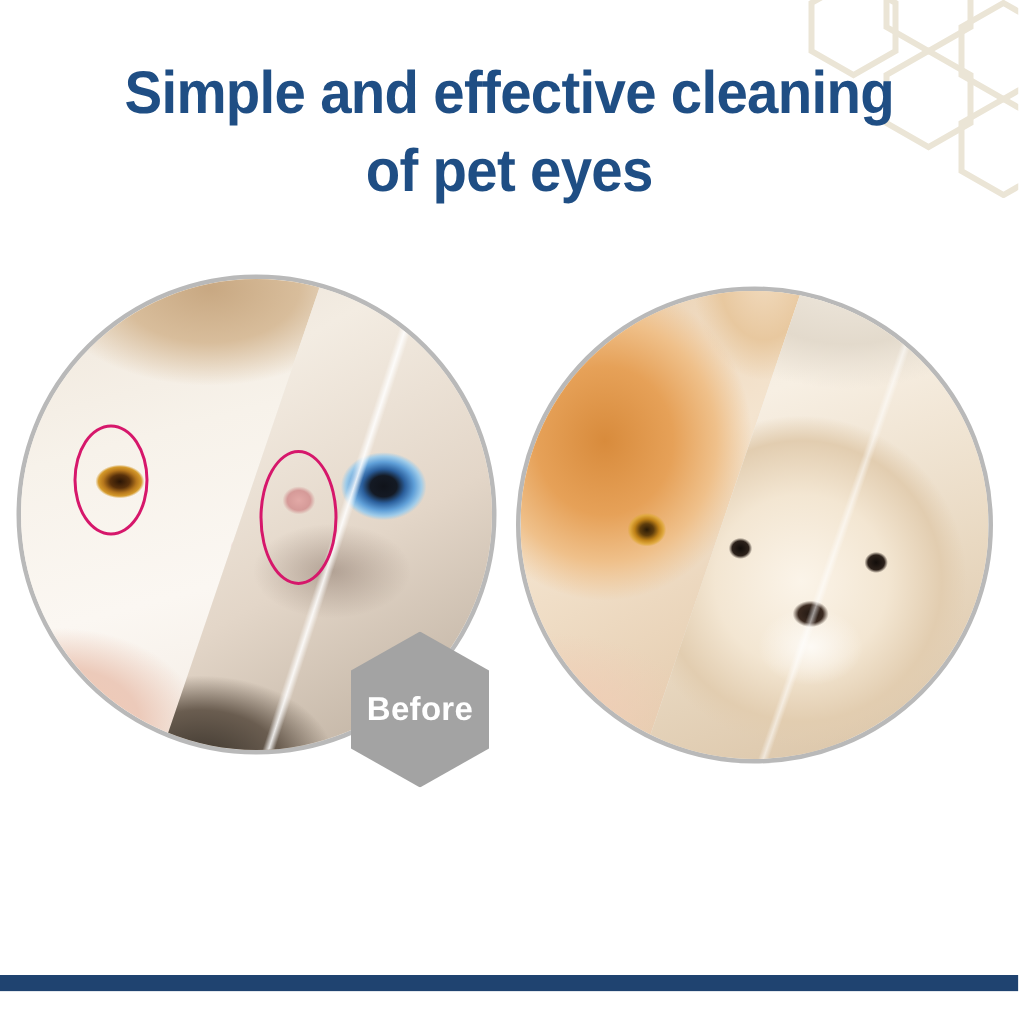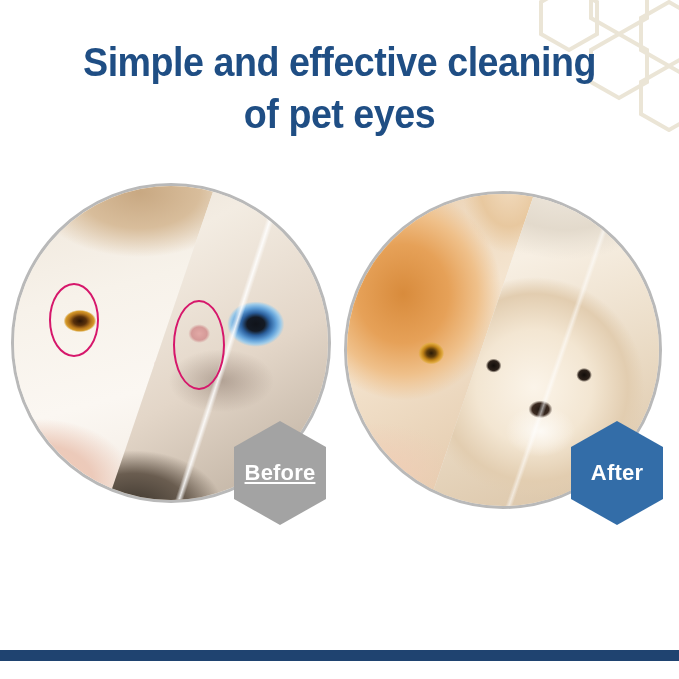--- a/index.html
+++ b/index.html
@@ -190,21 +190,20 @@
     color: #ffffff;
     font-family: "Liberation Sans", sans-serif;
     font-weight: bold;
     font-size: 22px;
     letter-spacing: 0.2px;
   }
   #badge-before {
     left: 234px;
     top: 421px;
     background: #a3a3a3;
-    text-decoration: underline;
   }
   #badge-after {
     left: 571px;
     top: 421px;
     background: #336da8;
   }
 
   
   #bottom-bar {
     position: absolute;
@@ -246,19 +245,16 @@
   <div class="hex-badge" id="badge-before">
     <span>Before</span>
   </div>
 
   <div class="circle-panel" id="circle-after">
     <div class="photo-half" id="after-left"></div>
     <div class="photo-half" id="after-right"></div>
     <div id="after-seam"></div>
   </div>
 
-  <div class="hex-badge" id="badge-after">
-    <span>After</span>
-  </div>
 
   <div id="bottom-bar"></div>
 
 </div>
 
 </body></html>

